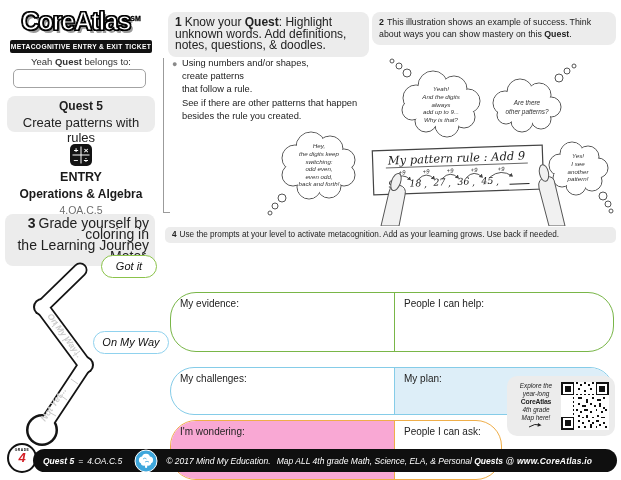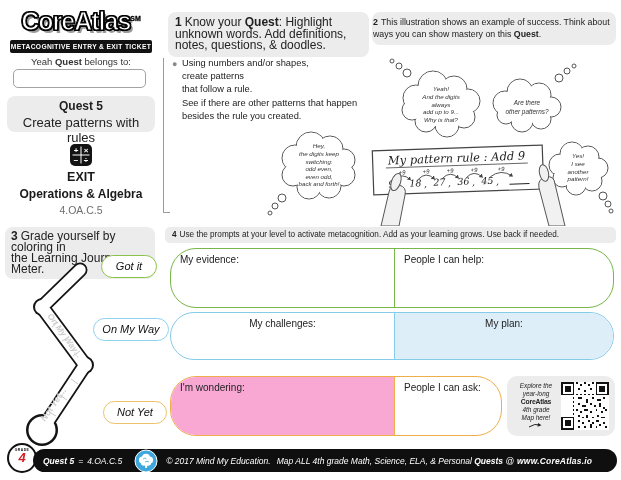--- a/index.html
+++ b/index.html
@@ -16,39 +16,39 @@
           letter-spacing:.35px;text-align:center;line-height:13px;border-radius:2px;}
   #belongs{left:0;top:56px;width:162px;text-align:center;font-size:9.5px;color:#333;}
   #name-input{left:13px;top:69px;width:131px;height:17px;background:#fff;border:1.5px solid #a3a3a3;border-radius:5px;}
   #questbox{left:7px;top:96px;width:148px;height:36px;text-align:center;padding-top:3px;box-sizing:border-box;}
   #questbox .t{font-size:12px;font-weight:bold;}
   #questbox .s{font-size:13px;margin-top:2px;}
   #subject{left:0;top:144px;width:162px;text-align:center;}
   #subject .n{font-size:12.5px;font-weight:bold;margin-top:4px;}
   #subject .st{font-size:12px;font-weight:bold;margin-top:3px;}
   #subject .cd{font-size:10.5px;color:#6e6e6e;margin-top:3px;}
-  #step3box{left:5px;top:227px;width:150px;padding:4px 6px;font-size:12px;line-height:11px;box-sizing:border-box;text-align:left;}
+  #step3box{left:5px;top:214px;width:150px;padding:4px 6px;font-size:14px;line-height:11px;box-sizing:border-box;text-align:right;}
   .oval{background:#fff;border-radius:12px;font-weight:normal;font-style:italic;font-size:11px;text-align:center;line-height:21px;color:#111;}
   #got-it{left:101px;top:255px;width:54px;height:21px;border:1.6px solid #8bc34a;}
-  #on-my-way{left:93px;top:318px;width:74px;height:21px;border:1.6px solid #90d2ee;text-align:center;}
+  #on-my-way{left:93px;top:331px;width:74px;height:21px;border:1.6px solid #90d2ee;text-align:center;}
   #not-yet{left:103px;top:401px;width:62px;height:21px;border:1.6px solid #edc06a;}
   
   #vline{left:163px;top:58px;width:6px;height:154px;border-left:1px solid #9b9b9b;border-bottom:1px solid #9b9b9b;}
   #step1box{left:168px;top:12px;width:201px;padding:5px 7px;font-size:12px;line-height:11.5px;box-sizing:border-box;}
   #bullets{left:170px;top:57px;width:196px;font-size:9.3px;line-height:13.2px;color:#222;padding-left:12px;}
   #bullets .dot{position:absolute;left:2px;top:1px;color:#8a8a8a;font-size:9px;}
-  #step2box{left:372px;top:12px;width:244px;padding:5px 1px;font-size:8.8px;line-height:11.5px;box-sizing:border-box;}
+  #step2box{left:372px;top:12px;width:244px;padding:5px 7px;font-size:8.8px;line-height:11.5px;box-sizing:border-box;}
   #step4box{left:165px;top:227px;width:451px;height:16px;line-height:16px;padding:0 7px;font-size:8.2px;border-radius:5px;box-sizing:border-box;white-space:nowrap;}
-  .pbox{display:flex;box-sizing:border-box;border-radius:26px;overflow:hidden;}
+  .pbox{display:flex;box-sizing:border-box;border-radius:26px;overflow:hidden;margin-top:44px;}
   .pbox .cell{padding:5px 9px;font-size:10px;color:#222;box-sizing:border-box;}
   .pbox .l{width:224px;flex:none;}
   .pbox .r{flex:1;}
   #box1{left:170px;top:248px;width:444px;height:60px;border:1.6px solid #79b648;}
   #box1 .l{border-right:1.4px solid #79b648;}
-  #box2{left:170px;top:312px;width:444px;height:48px;border:1.6px solid #85cce8;text-align:center;}
+  #box2{left:170px;top:323px;width:444px;height:48px;border:1.6px solid #85cce8;}
   #box2 .l{border-right:1.4px solid #85cce8;}
   #box2 .r{background:#ddeef8;}
   #box3{left:170px;top:376px;width:332px;height:60px;border:1.6px solid #efae49;}
   #box3 .l{border-right:1.4px solid #efae49;background:#f9a8d4;}
   #explore{left:507px;top:376px;width:108px;height:60px;background:#ececec;border-radius:10px;display:flex;align-items:center;
            box-sizing:border-box;padding:3px 4px;}
   #explore .txt{width:50px;font-size:6.4px;font-style:italic;text-align:center;line-height:8px;color:#222;}
   #explore .lg{font-weight:900;font-style:normal;font-size:6.8px;letter-spacing:-.2px;}
   
   #badge{left:7px;top:443px;width:26px;height:26px;border-radius:50%;background:#fff;border:2px solid #111;text-align:center;box-sizing:content-box;}
@@ -83,21 +83,21 @@
   <div class="abs" id="subject">
     <svg width="22" height="22" style="display:block;margin:0 auto;">
       <rect x="0" y="0" width="22" height="22" rx="5" fill="#131313"></rect>
       <line x1="11" y1="2.5" x2="11" y2="19.5" stroke="#fff" stroke-width="1"></line>
       <line x1="2.5" y1="11" x2="19.5" y2="11" stroke="#fff" stroke-width="1"></line>
       <text x="6" y="9" text-anchor="middle" font-size="8" font-weight="bold" fill="#fff">+</text>
       <text x="16" y="9" text-anchor="middle" font-size="8" font-weight="bold" fill="#fff">×</text>
       <text x="6" y="19" text-anchor="middle" font-size="8" font-weight="bold" fill="#fff">−</text>
       <text x="16" y="19" text-anchor="middle" font-size="8" font-weight="bold" fill="#fff">÷</text>
     </svg>
-    <div class="n">EXIT</div>
+    <div class="n">ENTRY</div>
     <div class="st">Operations &amp; Algebra</div>
     <div class="cd">4.OA.C.5</div>
   </div>
 
   <div class="abs graybox" id="step3box"><span class="num">3</span><span>Grade yourself by coloring in</span><br><span>the Learning Journey Meter.</span></div>
 
   <svg class="abs" style="left:0;top:248px;" width="170" height="215" viewBox="0 0 170 215">
     <path d="M80,22 L42,59 L85,117 L42,182" stroke="#141414" stroke-width="15" fill="none" stroke-linecap="round" stroke-linejoin="round"></path>
     <circle cx="42" cy="59" r="9" fill="#141414"></circle>
     <circle cx="85" cy="117" r="9" fill="#141414"></circle>
@@ -113,21 +113,20 @@
       <line x1="78" y1="136" x2="71" y2="131"></line>
         <line x1="67" y1="152" x2="60" y2="147"></line>
         <line x1="56" y1="168" x2="49" y2="164"></line>
     </g>
     <text transform="translate(47,68) rotate(54)" font-size="8.5" font-weight="bold" font-style="italic" fill="#cdcdcd">On My Way...</text>
     <text transform="translate(45,174) rotate(-56)" font-size="9" font-weight="bold" font-style="italic" fill="#cdcdcd">Not Yet...</text>
   </svg>
 
   <div class="abs oval" id="got-it">Got it</div>
   <div class="abs oval" id="on-my-way">On My Way</div>
-  <div class="abs oval" id="not-yet">Not Yet</div>
 
   <div class="abs" id="vline"></div>
 
   <div class="abs graybox" id="step1box"><span class="num">1</span><span>Know your </span><b>Quest</b><span>: Highlight unknown words. Add definitions, notes, questions, &amp; doodles.</span></div>
 
   <div class="abs" id="bullets">
     <span class="dot">●</span>
     <div>Using numbers and/or shapes,</div>
     <div>create patterns</div>
     <div>that follow a rule.</div>

